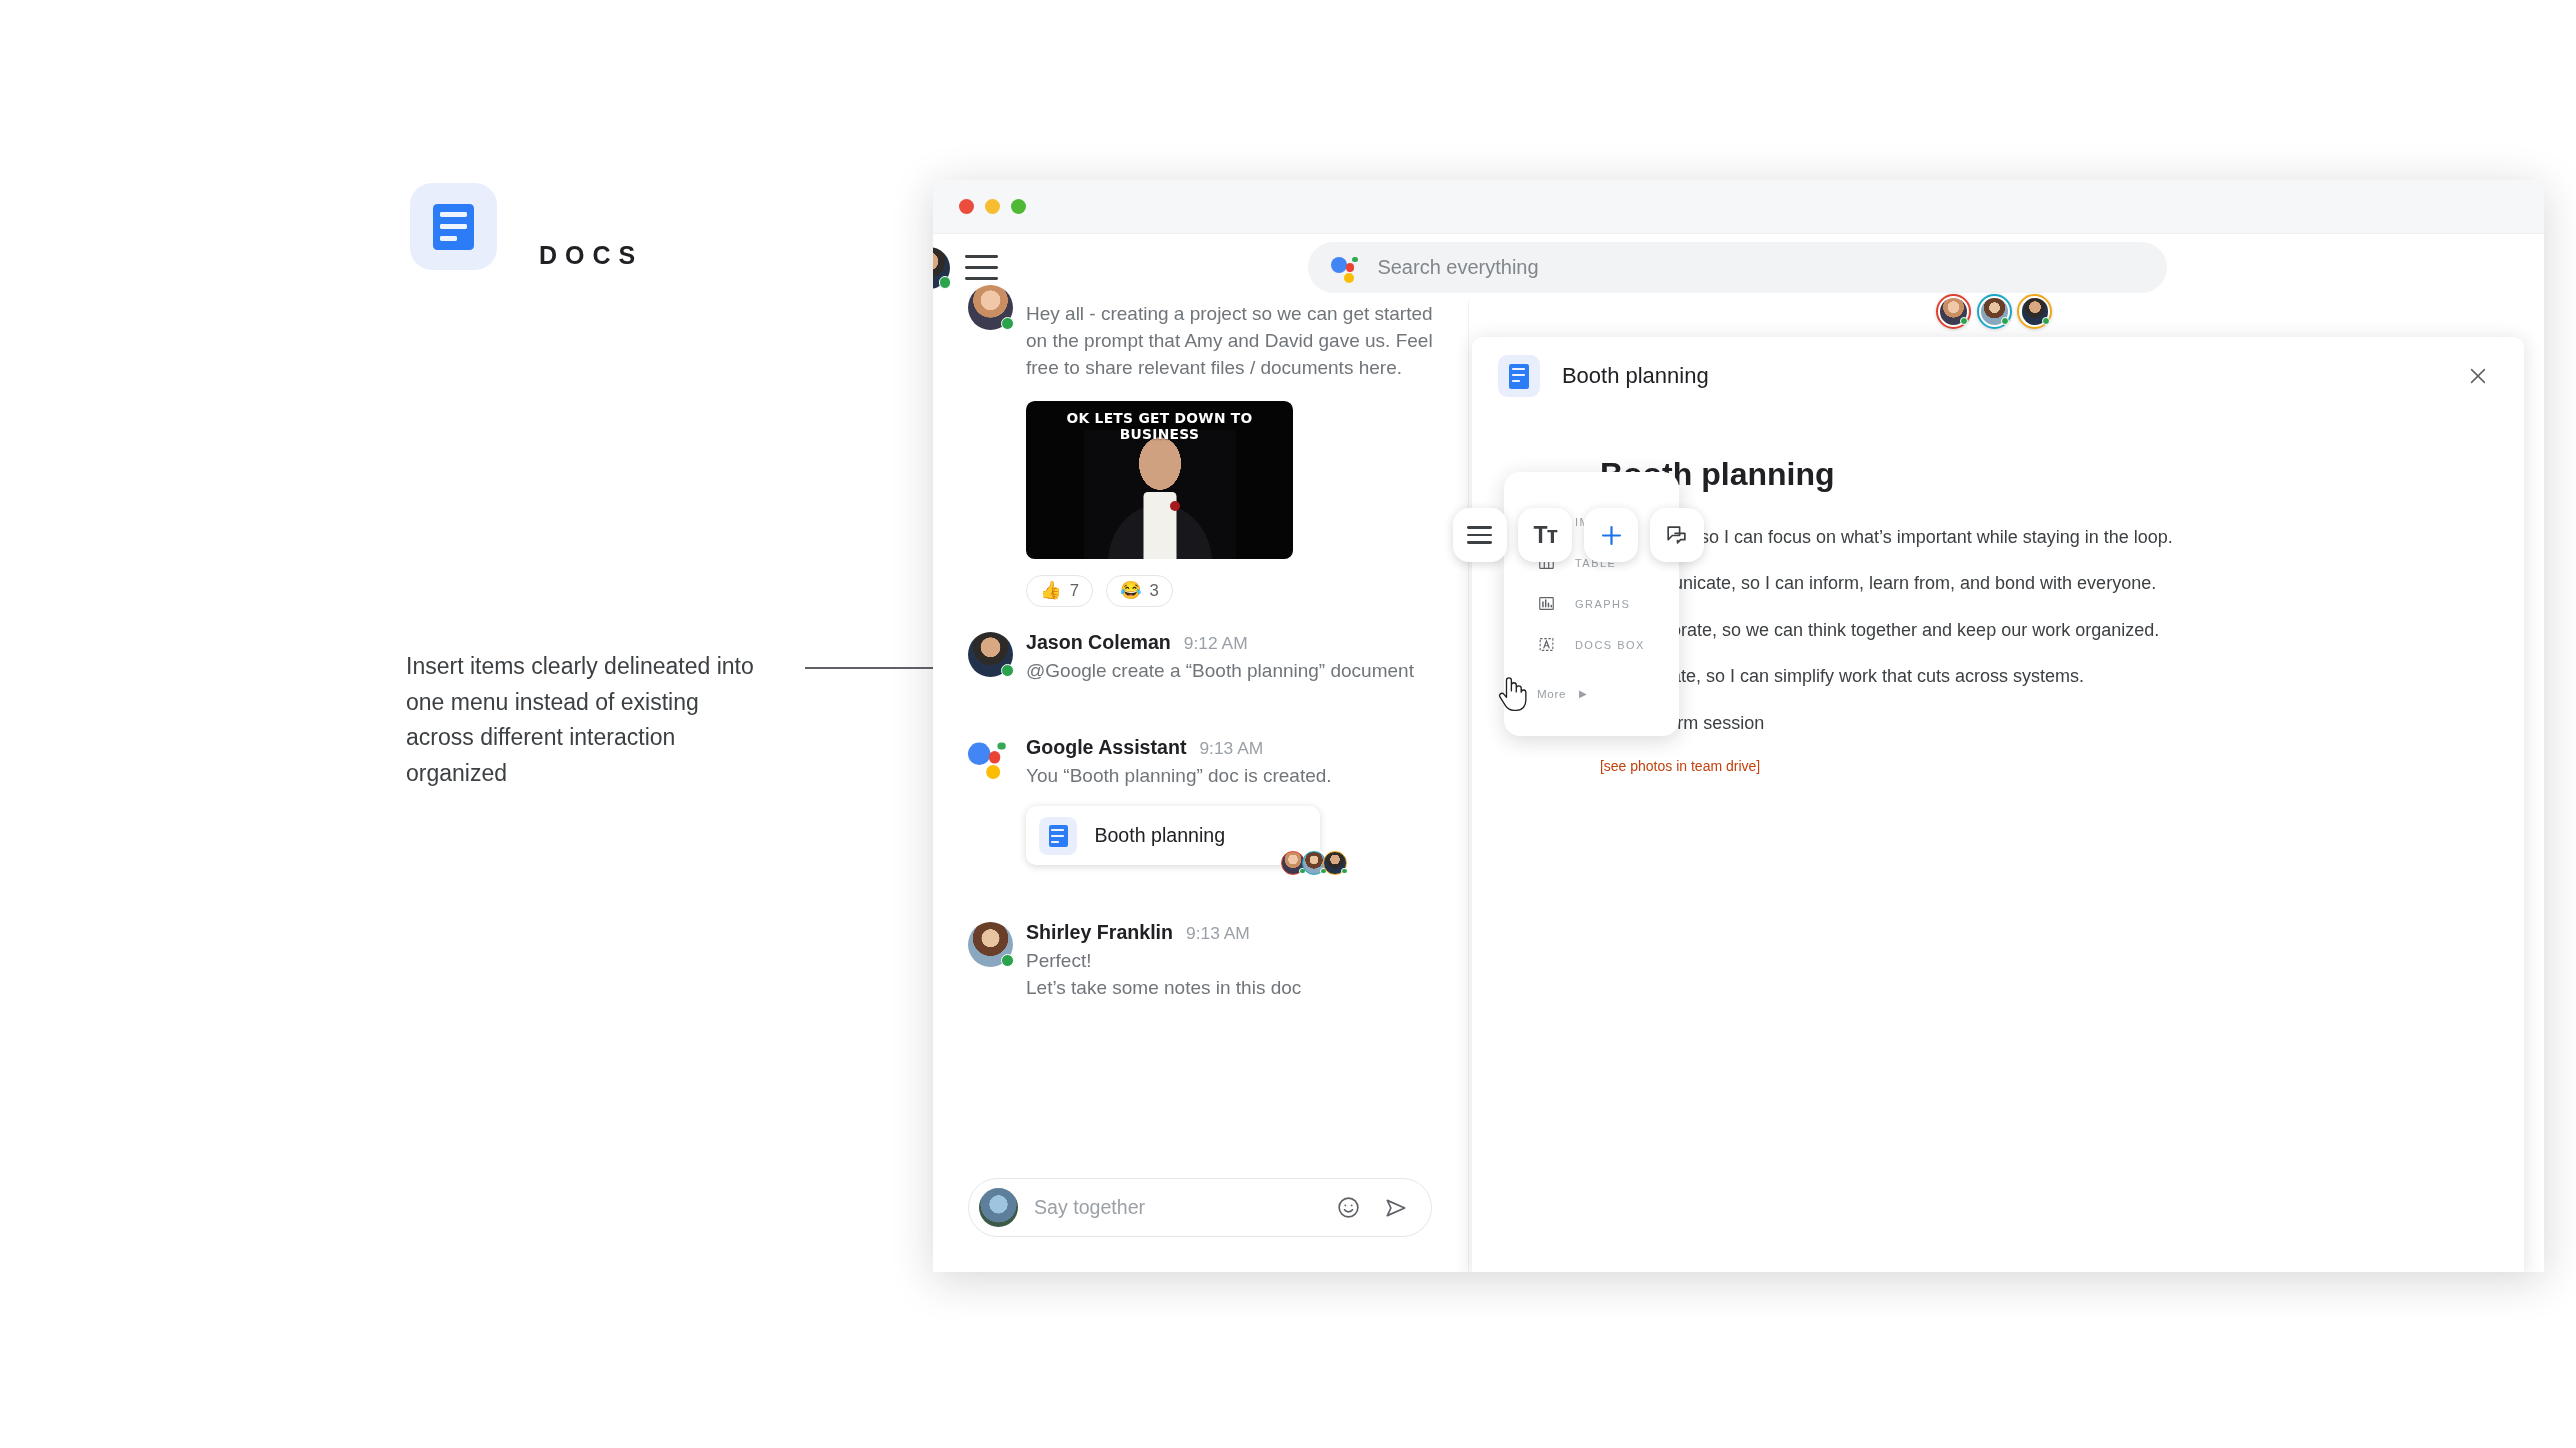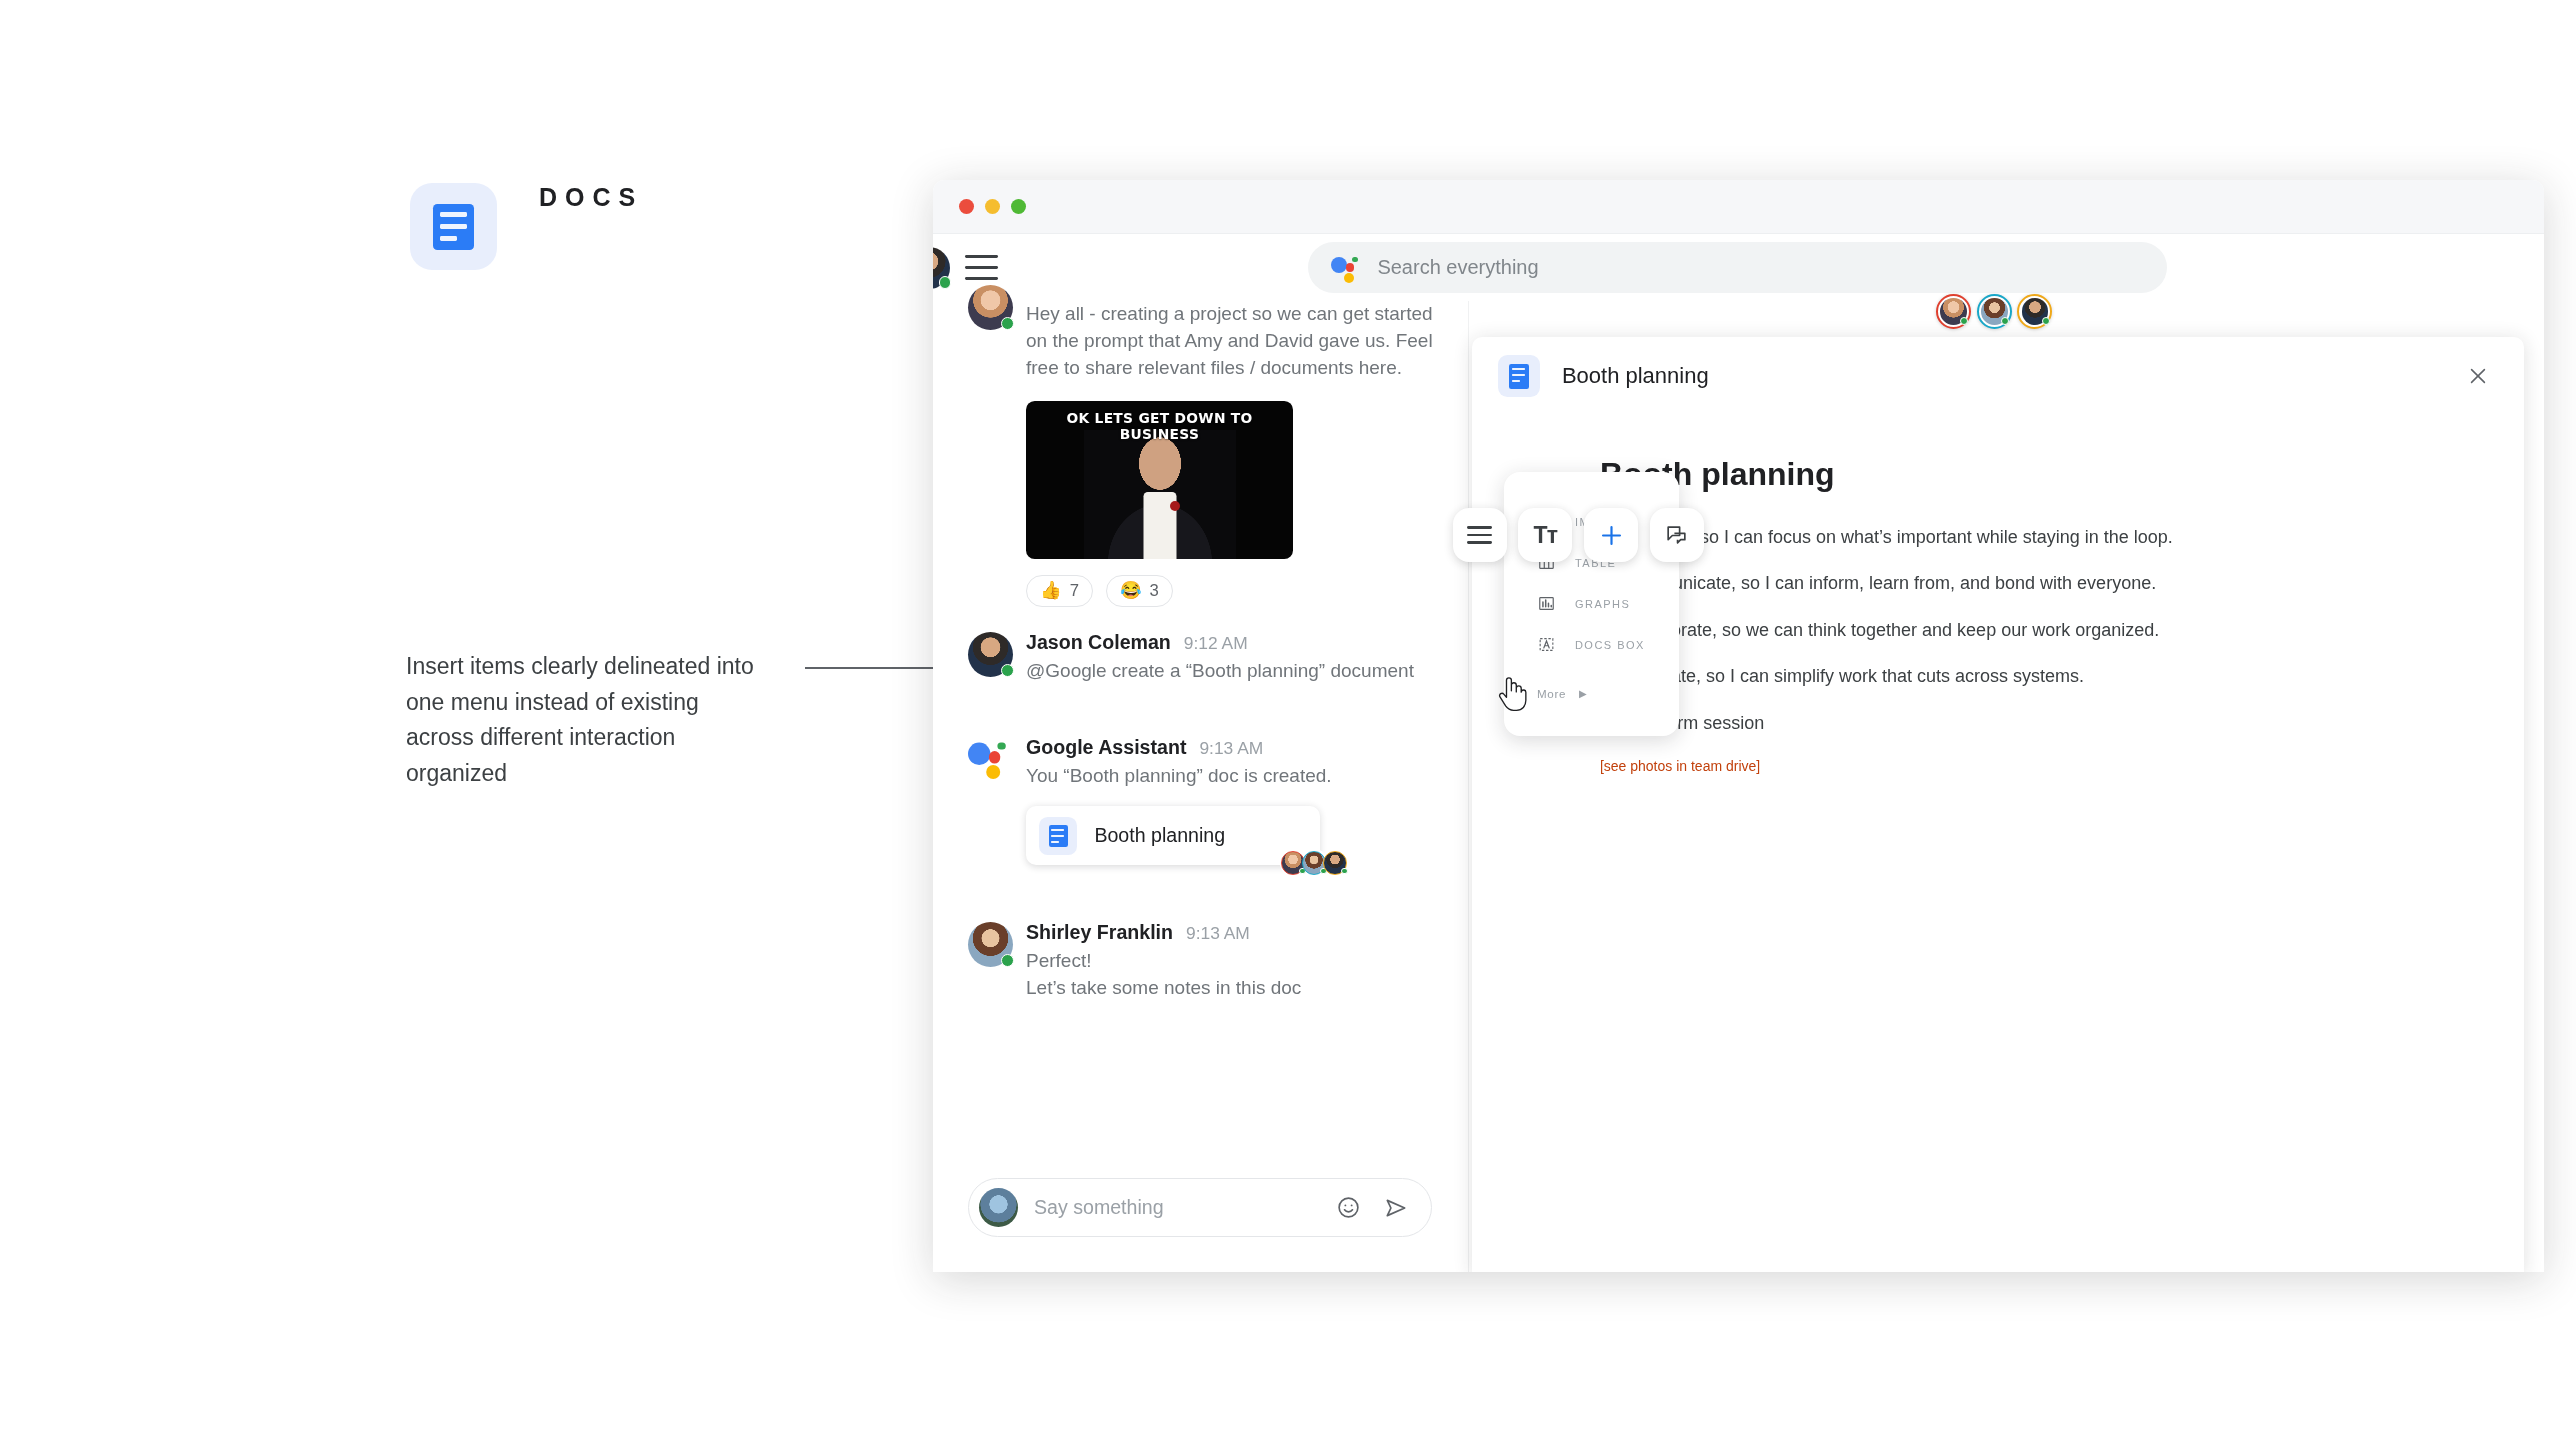--- a/index.html
+++ b/index.html
@@ -5,21 +5,21 @@
   * { box-sizing: border-box; margin: 0; padding: 0; }
   html, body {
     width: 2576px; height: 1448px;
     background: #ffffff;
     font-family: "Liberation Sans", sans-serif;
     overflow: hidden;
   }
   .stage { position: relative; width: 2576px; height: 1448px; background:#fff; }
 
   
-  .brand { position: absolute; left: 410px; top: 183px; display: flex; align-items: flex-start; gap: 42px; }
+  .brand { position: absolute; left: 410px; top: 183px; display: flex; align-items: flex-end; gap: 42px; }
   .brand-tile {
     width: 87px; height: 87px; border-radius: 22px; background: #e8eefc;
     display: flex; align-items: center; justify-content: center;
   }
   .docs-glyph { width: 41px; height: 46px; background:#2b7cf6; border-radius:4.3px; position: relative; }
   .docs-glyph i { position:absolute; left:6.5px; height:5px; background:#eef4fe; border-radius:1.4px; display:block; }
   .docs-glyph i.l1 { top:8.7px; width:27.5px; }
   .docs-glyph i.l2 { top:20px; width:27.5px; }
   .docs-glyph i.l3 { top:32px; width:17.4px; }
   .brand-word { font-size: 25px; font-weight: 700; letter-spacing: 8px; color: #202124; }
@@ -354,21 +354,21 @@
               <span class="msg-name">Shirley Franklin</span>
               <span class="msg-time">9:13 AM</span>
             </div>
             <div class="msg-text">Perfect!</div>
             <div class="msg-text">Let’s take some notes in this doc</div>
           </div>
         </div>
 
         <div class="composer">
           <div class="cav av face-e"></div>
-          <div class="ph">Say something</div>
+          <div class="ph">Say together</div>
           <div class="icon-btn">
             <svg width="25" height="25" viewBox="0 0 24 24" fill="none" stroke="currentColor" stroke-width="1.6">
               <circle cx="12" cy="12" r="9"></circle>
                 <circle cx="9" cy="10" r=".9" fill="currentColor" stroke="none"></circle>
               <circle cx="15" cy="10" r=".9" fill="currentColor" stroke="none"></circle>
               <path d="M8.2 14.2a4.6 4.6 0 0 0 7.6 0" stroke-linecap="round"></path>
             </svg>
           </div>
           <div class="icon-btn">
             <svg width="26" height="26" viewBox="0 0 24 24" fill="none" stroke="currentColor" stroke-width="1.6" stroke-linejoin="round">

